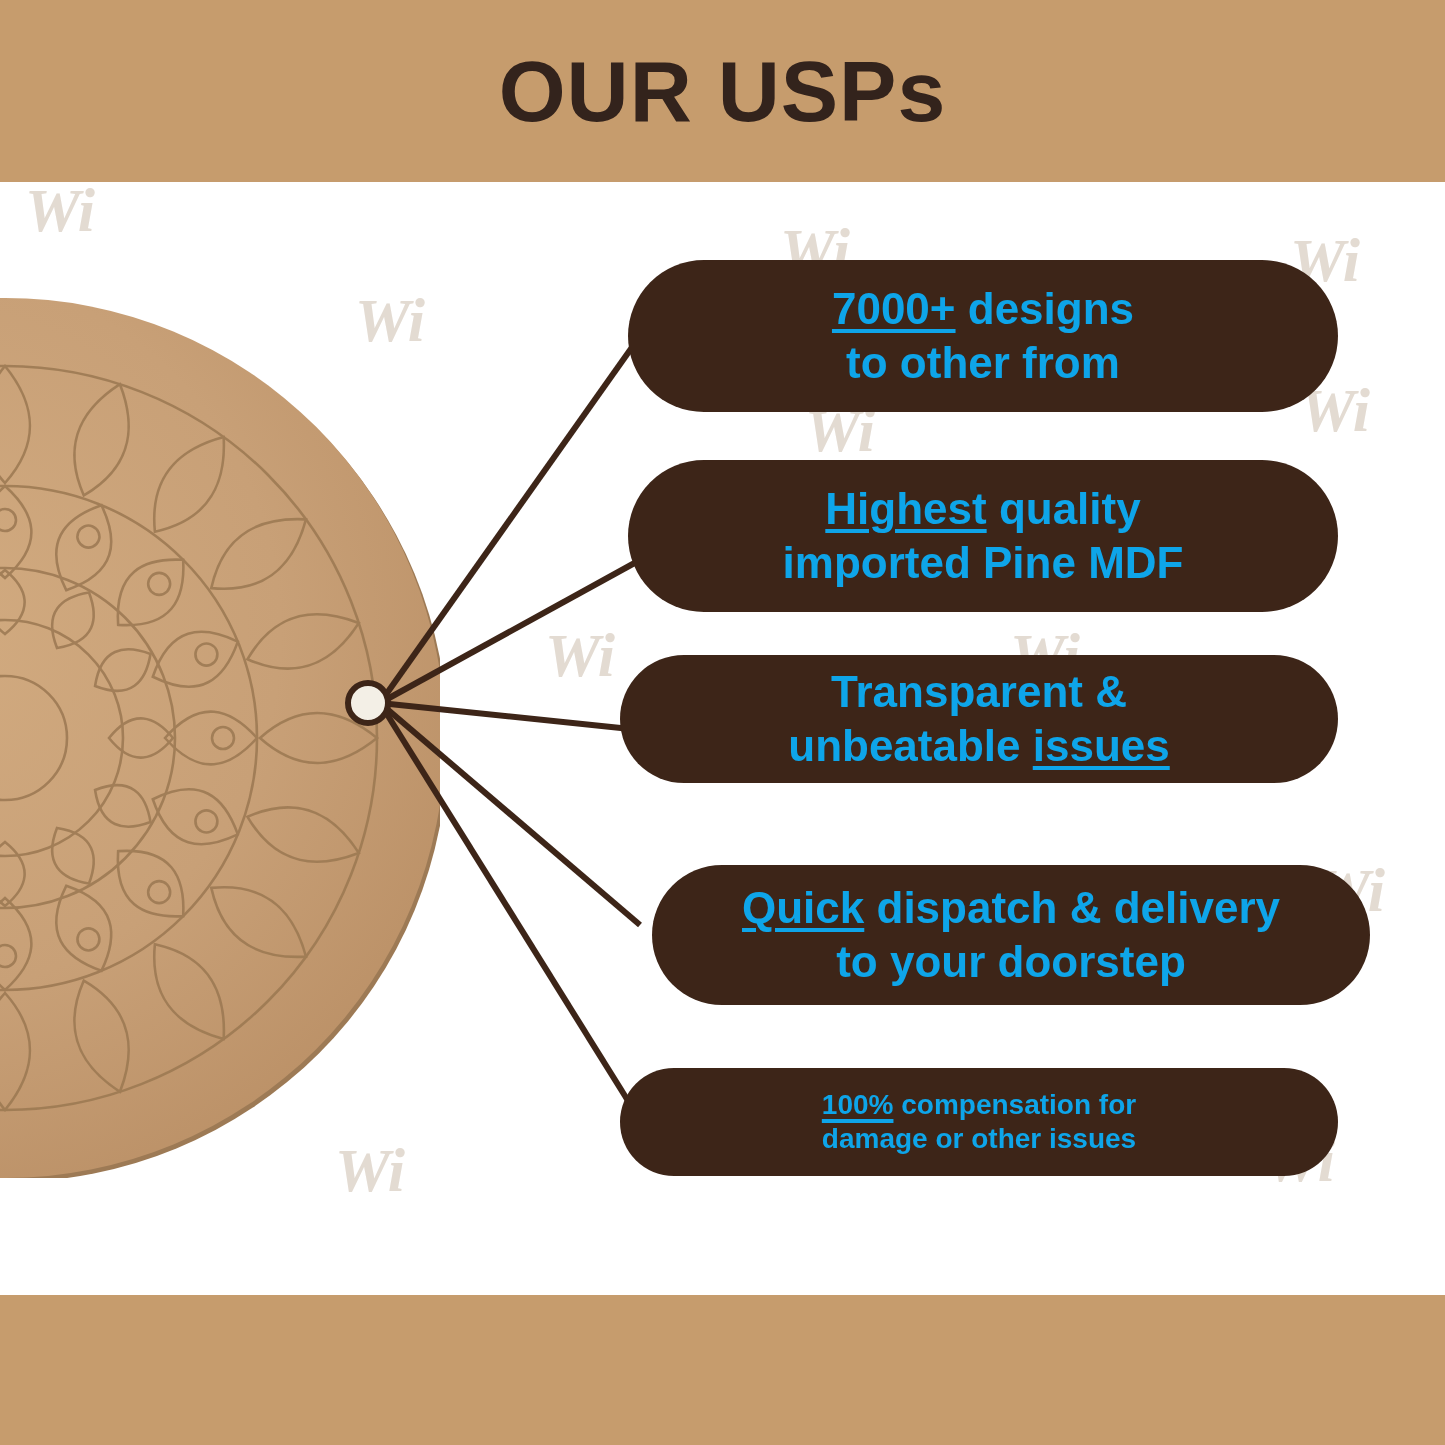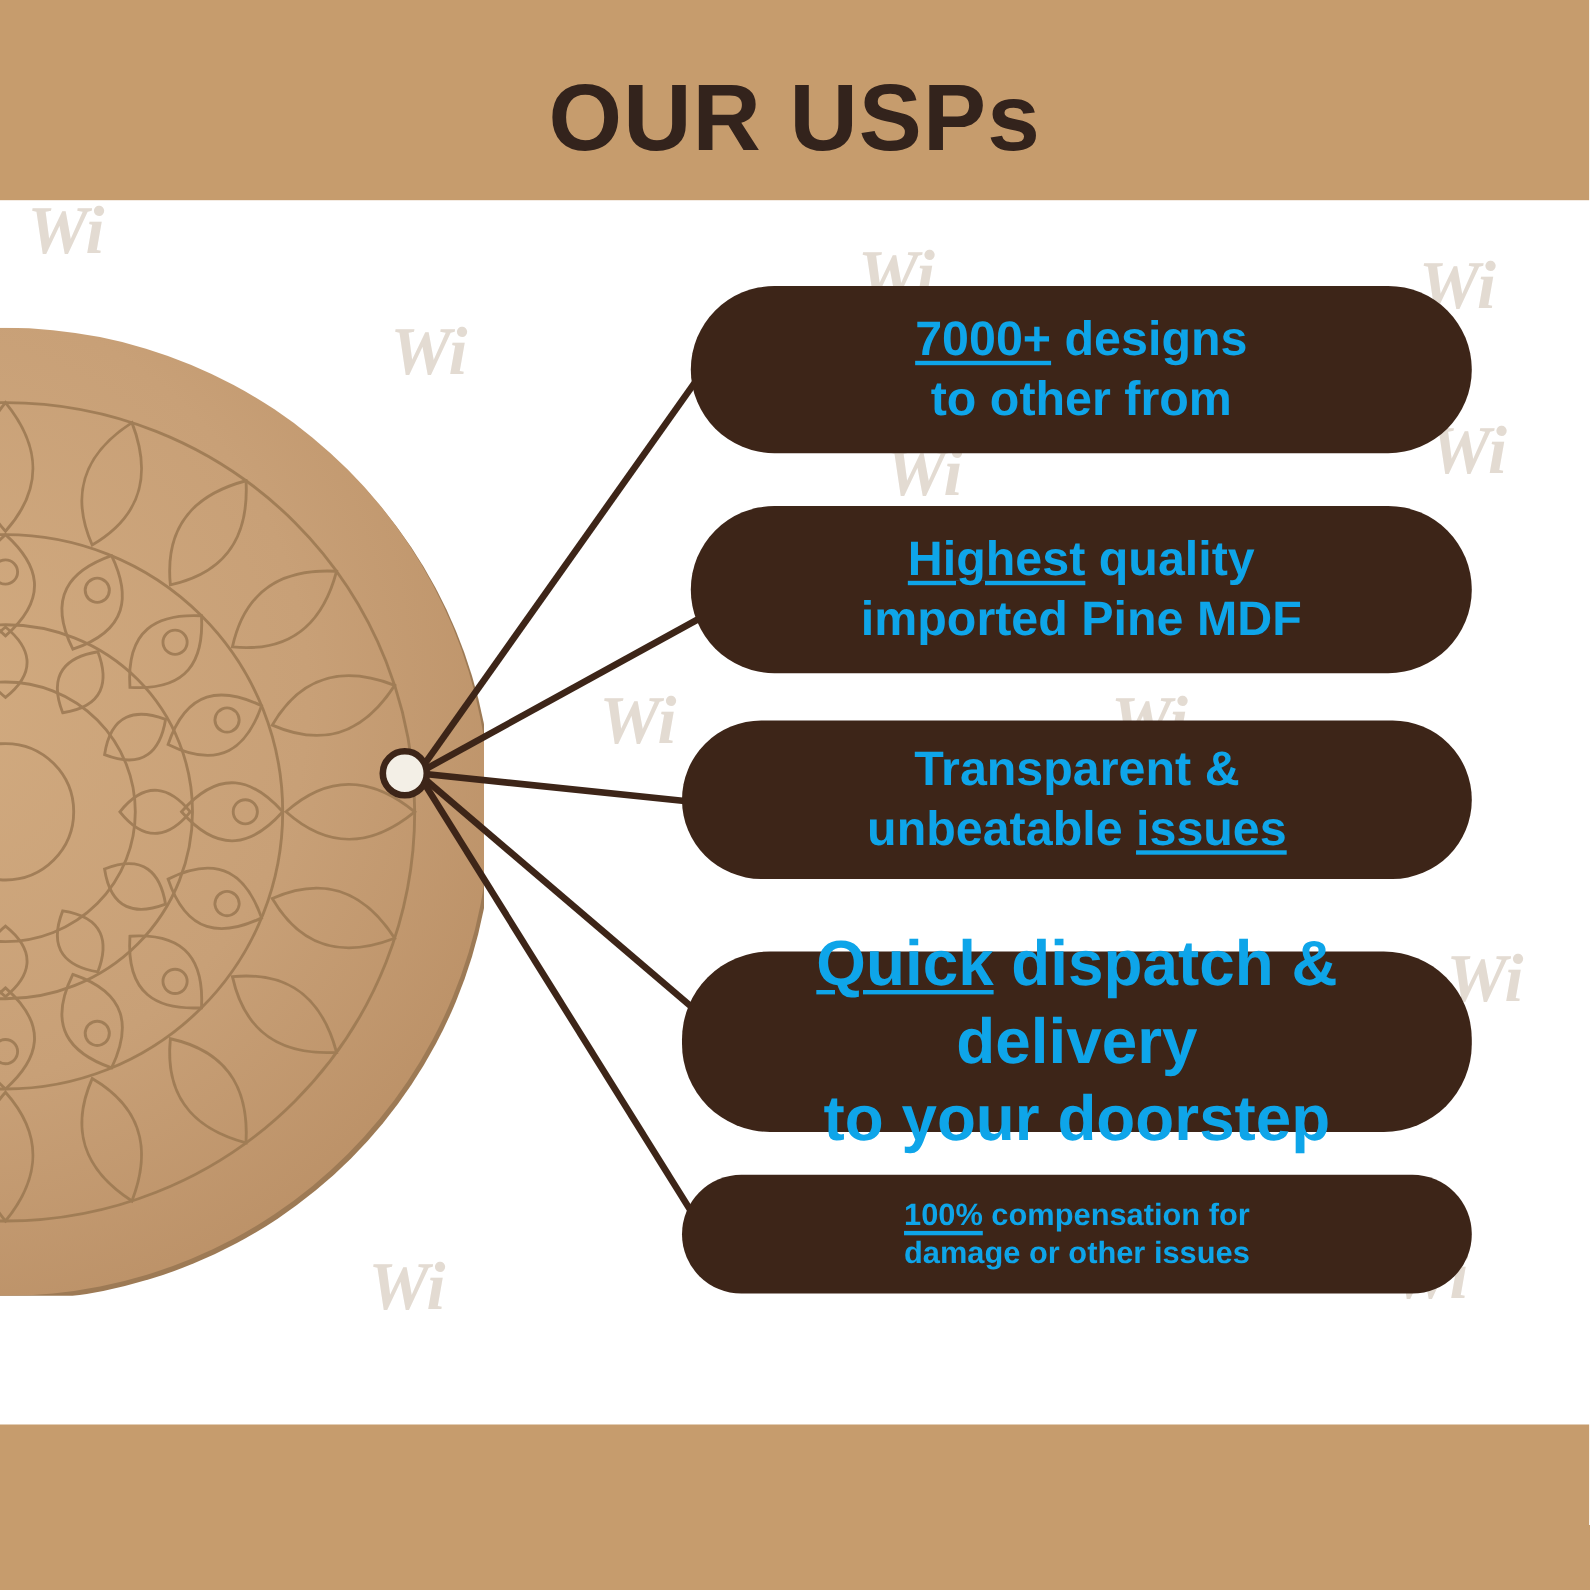--- a/index.html
+++ b/index.html
@@ -26,21 +26,21 @@
     position: absolute;
     left: 0;
     top: 0;
     width: 1445px;
     height: 182px;
     background: #c69c6d;
   }
   .top-title {
     position: absolute;
     left: 0;
-    top: 16px;
+    top: 0;
     width: 1445px;
     height: 182px;
     display: flex;
     align-items: center;
     justify-content: center;
     font-size: 86px;
     font-weight: bold;
     letter-spacing: 1px;
     color: #33231c;
     font-family: "Liberation Sans", sans-serif;
@@ -378,28 +378,28 @@
     </div>
   </div>
 
   <div class="pill" style="left:628px; top:460px; width:710px; height:152px; font-size:44px;">
     <div class="pill-text">
       <span class="u">Highest</span><span> quality</span><br>
       <span>imported Pine MDF</span>
     </div>
   </div>
 
-  <div class="pill" style="left:620px; top:655px; width:718px; height:144px; font-size:44px;">
+  <div class="pill" style="left:620px; top:655px; width:718px; height:128px; font-size:44px;">
     <div class="pill-text">
       <span>Transparent &amp;</span><br>
       <span>unbeatable </span><span class="u">issues</span>
     </div>
   </div>
 
-  <div class="pill" style="left:620px; top:865px; width:718px; height:164px; font-size:58px;">
+  <div class="pill" style="left:652px; top:865px; width:718px; height:140px; font-size:44px;">
     <div class="pill-text">
       <span class="u">Quick</span><span> dispatch &amp; delivery</span><br>
       <span>to your doorstep</span>
     </div>
   </div>
 
   <div class="pill" style="left:620px; top:1068px; width:718px; height:108px; font-size:28px;">
     <div class="pill-text">
       <span class="u">100%</span><span> compensation for</span><br>
       <span>damage or other issues</span>

